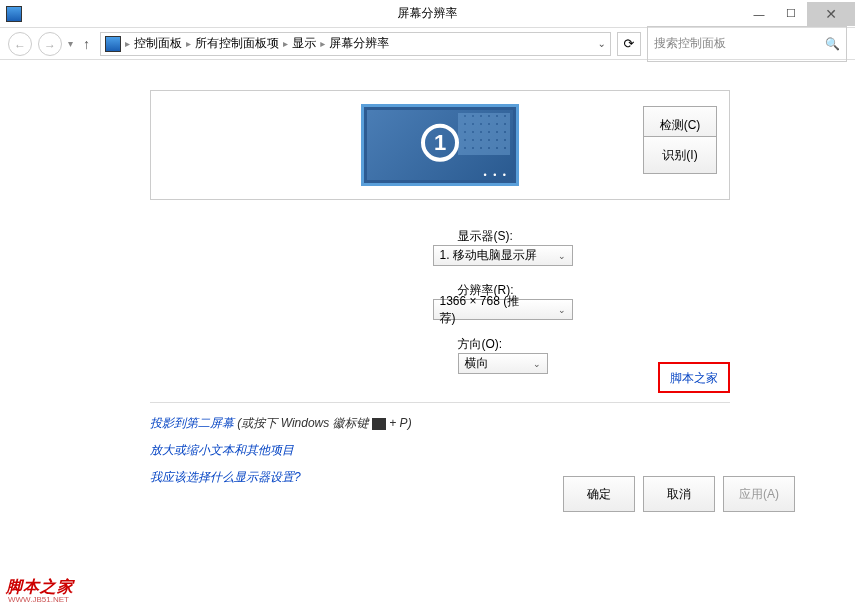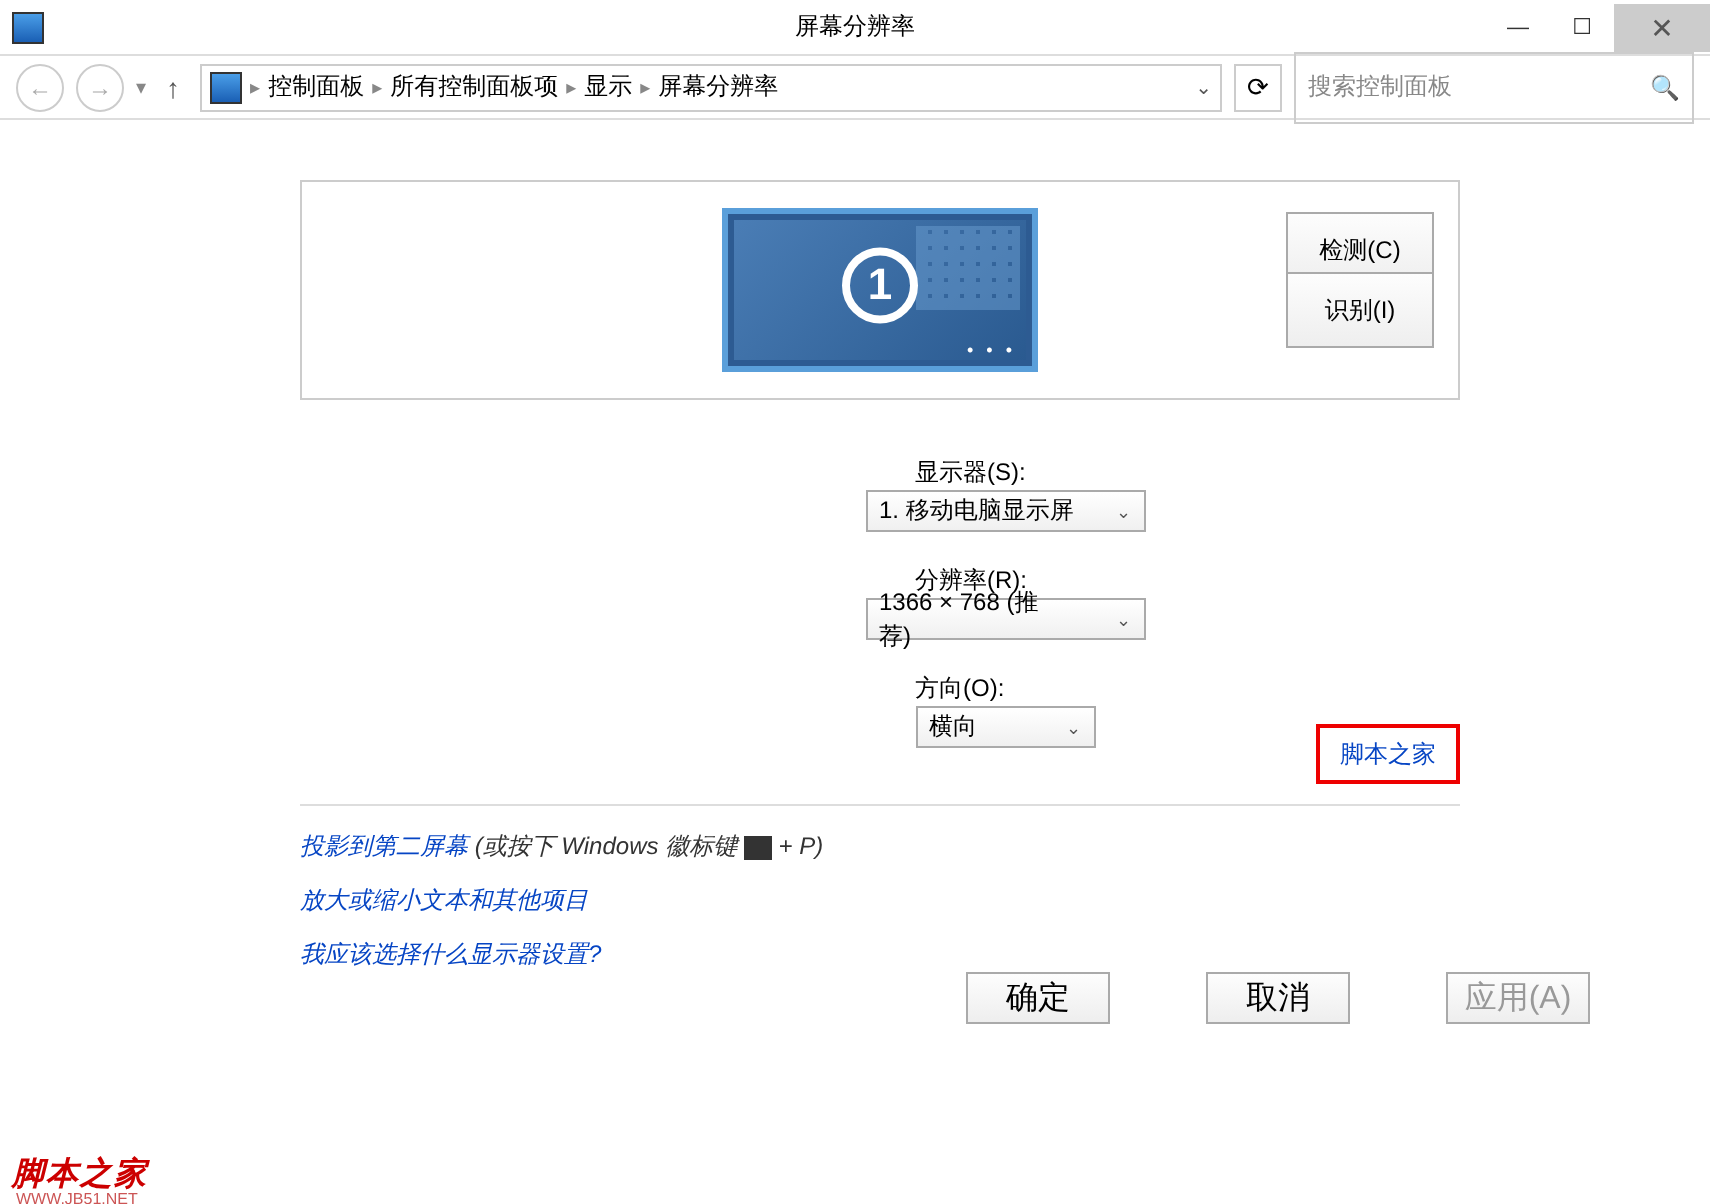--- a/index.html
+++ b/index.html
@@ -47,21 +47,21 @@
 .adv-link a { color: #0645c4; font-size: 12px; text-decoration: none; }
 
 .divider { width: 580px; border-top: 1px solid #ddd; margin: 28px 0 12px 0; }
 .link-line { font-size: 12px; margin-bottom: 10px; font-style: italic; }
 .link-line a { color: #0645c4; text-decoration: none; }
 .plain { color: #333; }
 .winkey { display: inline-block; width: 14px; height: 12px; background: #333; vertical-align: middle; mask: none; position: relative; }
 .winkey::before { content:""; position:absolute; inset:0; background: conic-gradient(#333 0 25%,#fff 25% 25.5%,#333 25.5% 50%,#fff 50% 50.5%,#333 50.5% 75%,#fff 75% 75.5%,#333 75.5%); }
 
 .footer-btns { position: absolute; right: 60px; bottom: 90px; display: flex; gap: 8px; }
-.btn { width: 72px; height: 26px; border: 1px solid #aaa; background: linear-gradient(#fdfdfd,#eee); font-size: 16px; display: flex; align-items: center; justify-content: center; margin-left: 40px; }
+.btn { width: 72px; height: 36px; border: 1px solid #aaa; background: linear-gradient(#fdfdfd,#eee); font-size: 12px; display: flex; align-items: center; justify-content: center; }
 .btn.disabled { color: #999; }
 
 .watermark { position: absolute; left: 6px; bottom: 4px; font-size: 16px; font-weight: bold; color: #c00; font-style: italic; letter-spacing: 1px;}
 .watermark-sub { position: absolute; left: 8px; bottom: -2px; font-size: 8px; color: #c55; }
 </style>
 </head>
 <body>
 
 <div class="titlebar">
   <span class="titlebar-icon"></span>

